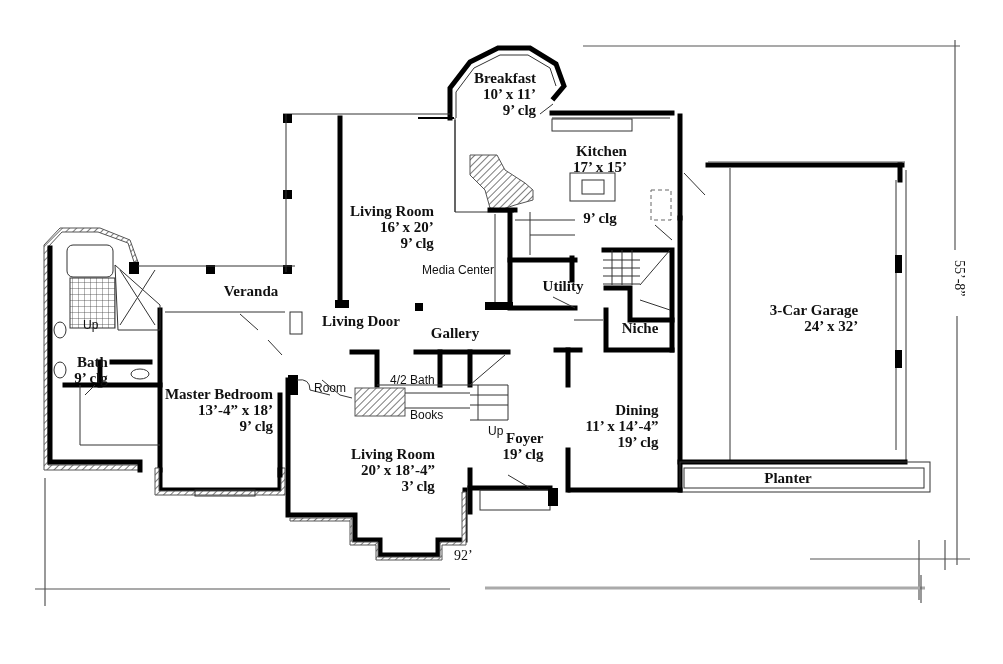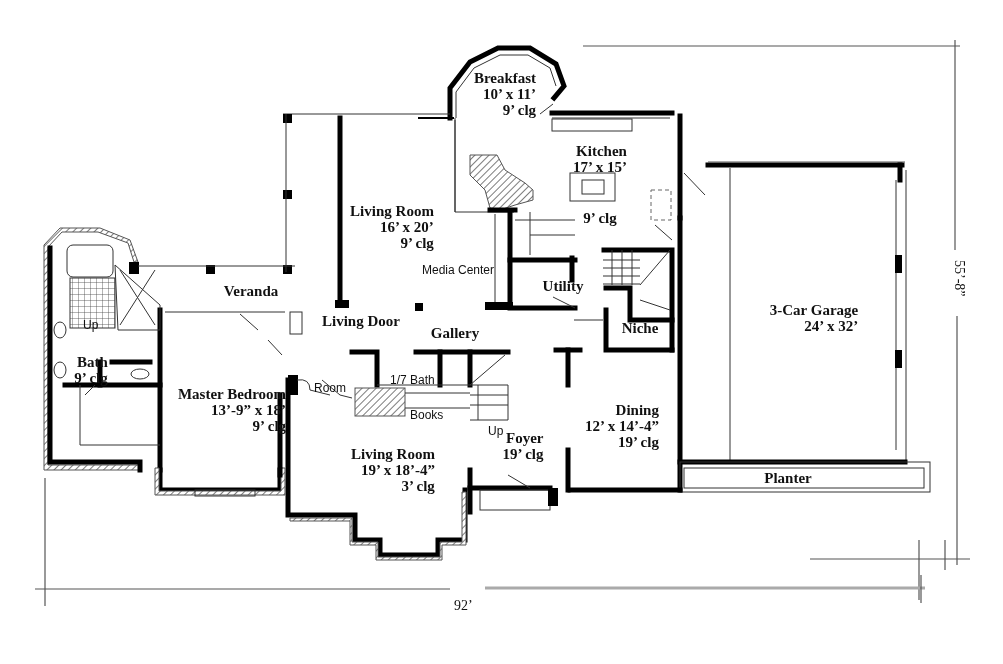--- a/index.html
+++ b/index.html
@@ -232,55 +232,55 @@
 <div class="label" style="left:814px; top:302px;">
   <span class="name">3-Car Garage</span>
   <span class="dims">24’ x 32’</span>
 </div>
 
 <div class="label" style="left:91px; top:330px;margin-top:24px;">
   <span class="name">Bath</span>
   <span class="clg">9’ clg</span>
 </div>
 
-<div class="label" style="left:232px; top:386px;">
+<div class="label" style="left:219px; top:386px;">
   <span class="name">Master Bedroom</span>
-  <span class="dims">13’-9” x 18’</span>
+  <span class="dims">13’-4” x 18’</span>
   <span class="clg">9’ clg</span>
 </div>
 
 <div class="label" style="left:455px; top:325px;">
   <span class="name">Gallery</span>
 </div>
 
 <div class="label" style="left:393px; top:446px;">
   <span class="name">Living Room</span>
-  <span class="dims">19’ x 18’-4”</span>
+  <span class="dims">20’ x 18’-4”</span>
   <span class="clg">3’ clg</span>
 </div>
 
 <div class="label" style="left:523px; top:430px;">
   <span class="name">Foyer</span>
   <span class="clg">19’ clg</span>
 </div>
 
 <div class="label" style="left:622px; top:402px;">
   <span class="name">Dining</span>
-  <span class="dims">12’ x 14’-4”</span>
+  <span class="dims">11’ x 14’-4”</span>
   <span class="clg">19’ clg</span>
 </div>
 
 <div class="label" style="left:788px; top:470px;">
   <span class="name">Planter</span>
 </div>
 
 <div class="label" style="left:361px; top:313px;">
   <span class="name">Living Door</span>
 </div>
 <div class="small" style="left:422px; top:263px;">Media Center</div>
-<div class="small" style="left:390px; top:373px;">1/7 Bath</div>
+<div class="small" style="left:390px; top:373px;">4/2 Bath</div>
 <div class="small" style="left:410px; top:408px;">Books</div>
 <div class="small" style="left:314px; top:381px;">Room</div>
 <div class="small" style="left:488px; top:424px;">Up</div>
 <div class="small" style="left:83px; top:318px;">Up</div>
 
-<div class="dimtext" style="left:454px; top:598px;text-align:right;">92’</div>
+<div class="dimtext" style="left:454px; top:548px;text-align:right;">92’</div>
 <div class="dimtext vert" style="left:967px; top:260px;">55’-8”</div>
 
 </body></html>

